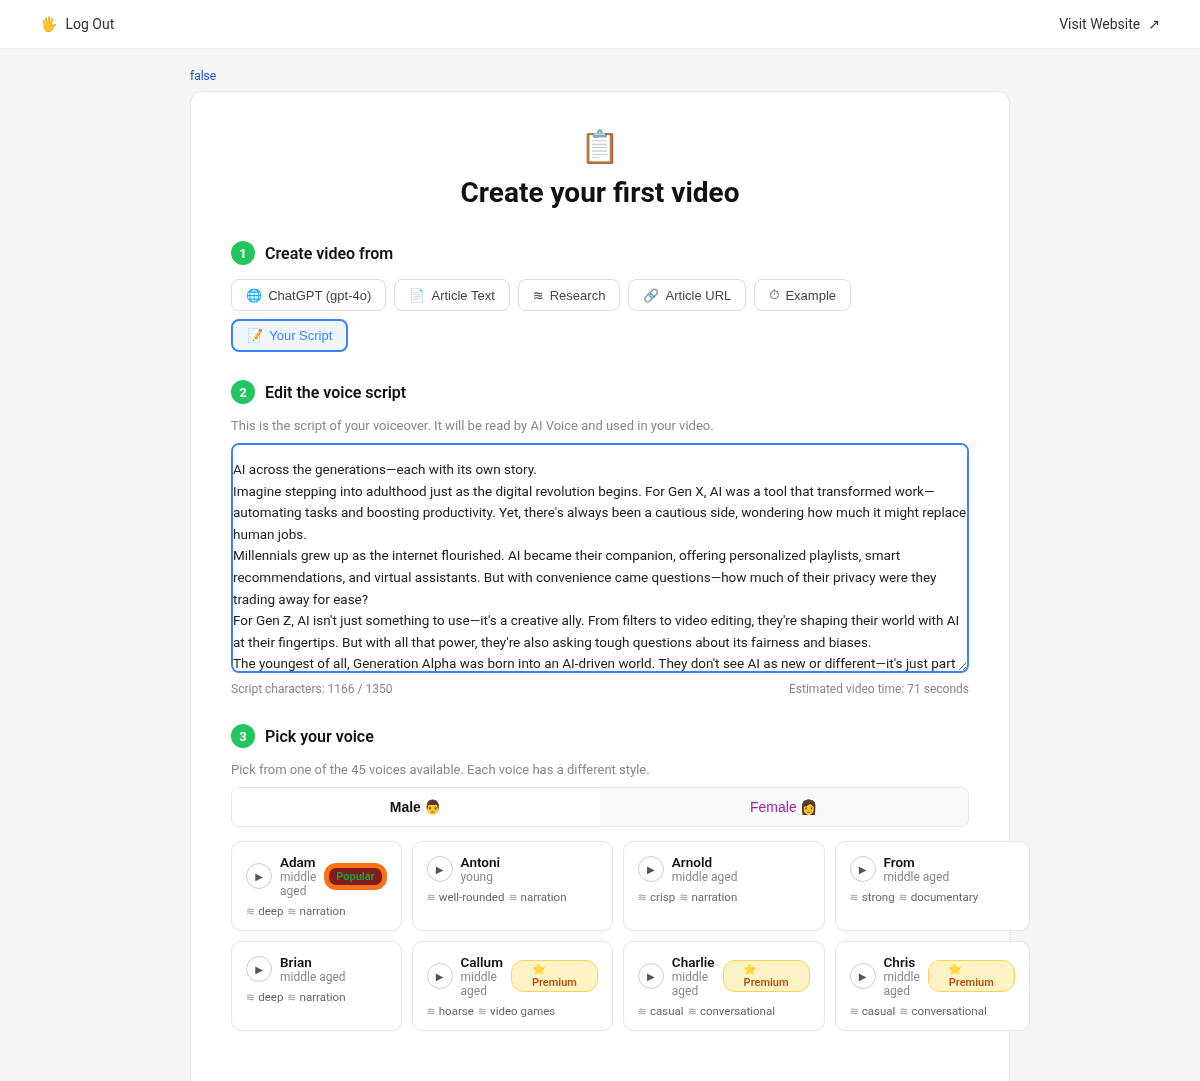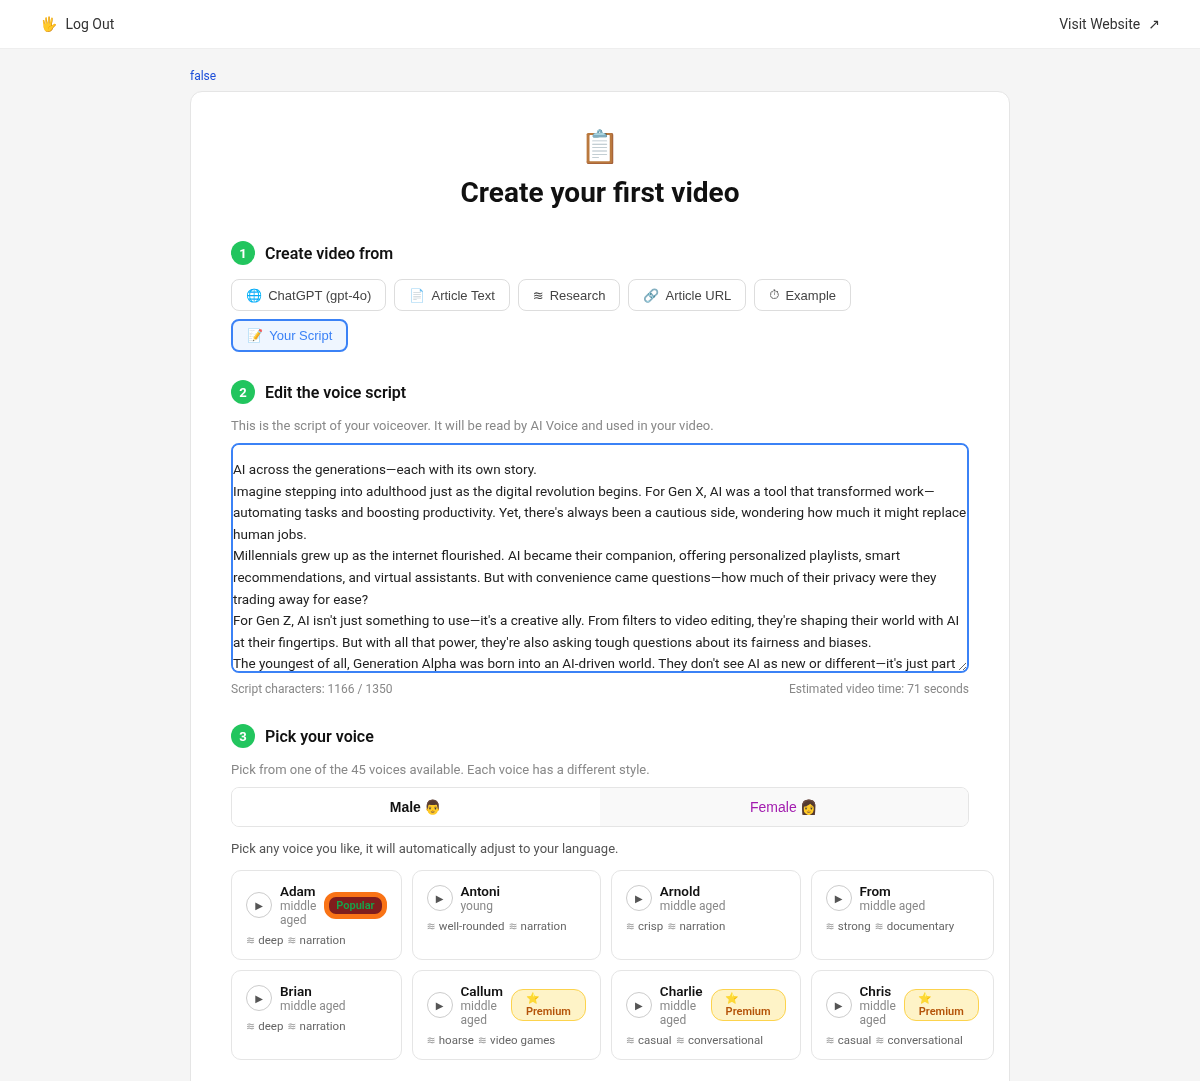--- a/index.html
+++ b/index.html
@@ -216,21 +216,21 @@
       font-weight: 600;
       padding: 2px 7px;
       border-radius: 12px;
       border: 5px solid #f97316;
     }
     .premium-badge {
       background: #fef3c7;
       color: #b45309;
       font-size: 11px;
       font-weight: 600;
-      padding: 2px 14px;
+      padding: 2px 20px;
       border-radius: 12px;
       border: 1px solid #fcd34d;
       display: flex;
       align-items: center;
       gap: 3px;
     }
     .voice-tags {
       display: flex;
       gap: 4px;
       flex-wrap: wrap;
@@ -330,21 +330,20 @@
         <div class="step-badge">3</div>
         <span class="section-title">Pick your voice</span>
       </div>
       <p class="section-subtitle">Pick from one of the 45 voices available. Each voice has a different style.</p>
 
       <div class="voice-tabs">
         <button class="voice-tab active">Male 👨</button>
         <button class="voice-tab">Female 👩</button>
       </div>
 
-      <p class="voice-note">Pick any voice you like, it will automatically adjust to your language.</p>
 
       <div class="voices-grid">
 
         <div class="voice-card">
           <div class="voice-card-header">
             <button class="play-btn">▶</button>
             <div class="voice-name-block">
               <div class="voice-name">Adam</div>
               <div class="voice-age">middle aged</div>
             </div>

